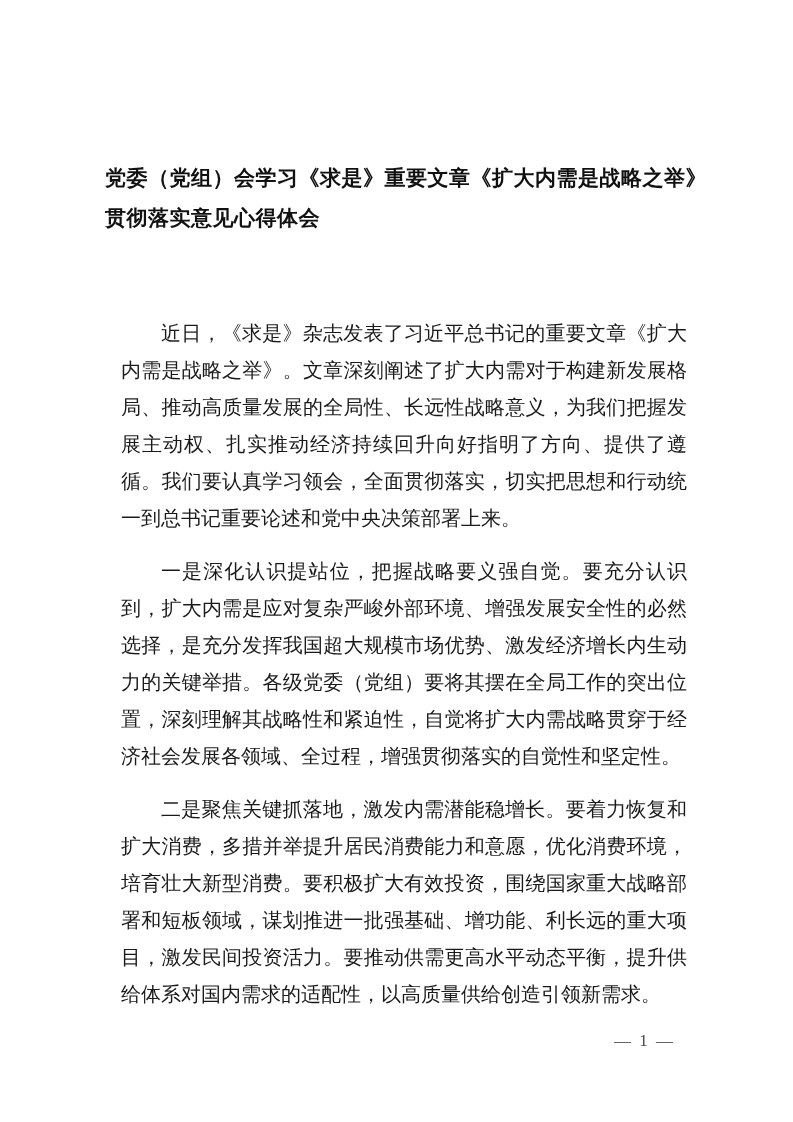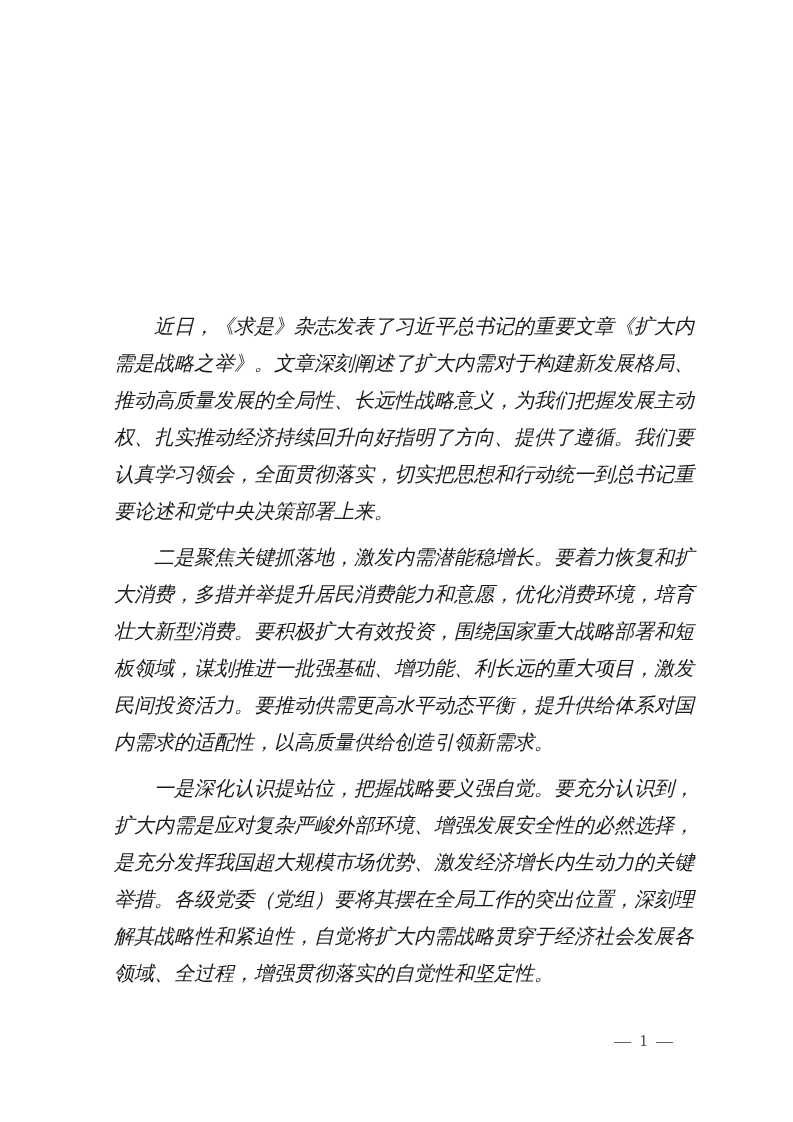--- a/index.html
+++ b/index.html
@@ -37,49 +37,52 @@
     position: absolute;
     top: 299px;
     left: 105px;
     width: 598px;
     font-size: 20px;
     line-height: 37px;
     text-align: justify;
     text-justify: inter-character;
   }
   .doc-body p {
-    margin: 9px;
+    margin: 16px;
     padding: 0;
     text-indent: 2em;
     word-break: break-all;
-    font-style: italic;
   }
   .page-footer {
     position: absolute;
     top: 1030px;
     left: 0;
     width: 793px;
     padding-right: 118px;
     box-sizing: border-box;
     text-align: right;
     font-size: 17px;
     line-height: 22px;
     color: #4a4a4a;
     letter-spacing: 2px;
   }
 </style>
 </head>
 <body>
 
 <div class="page">
 
+  <h1 class="doc-title">
+    <span class="title-line">党委（党组）会学习《求是》重要文章《扩大内需是战略之举》</span>
+    <span class="title-line">贯彻落实意见心得体会</span>
+  </h1>
 
   <div class="doc-body">
     <p>近日，《求是》杂志发表了习近平总书记的重要文章《扩大内需是战略之举》。文章深刻阐述了扩大内需对于构建新发展格局、推动高质量发展的全局性、长远性战略意义，为我们把握发展主动权、扎实推动经济持续回升向好指明了方向、提供了遵循。我们要认真学习领会，全面贯彻落实，切实把思想和行动统一到总书记重要论述和党中央决策部署上来。</p>
+    <p>一是深化认识提站位，把握战略要义强自觉。要充分认识到，扩大内需是应对复杂严峻外部环境、增强发展安全性的必然选择，是充分发挥我国超大规模市场优势、激发经济增长内生动力的关键举措。各级党委（党组）要将其摆在全局工作的突出位置，深刻理解其战略性和紧迫性，自觉将扩大内需战略贯穿于经济社会发展各领域、全过程，增强贯彻落实的自觉性和坚定性。</p>
     <p>二是聚焦关键抓落地，激发内需潜能稳增长。要着力恢复和扩大消费，多措并举提升居民消费能力和意愿，优化消费环境，培育壮大新型消费。要积极扩大有效投资，围绕国家重大战略部署和短板领域，谋划推进一批强基础、增功能、利长远的重大项目，激发民间投资活力。要推动供需更高水平动态平衡，提升供给体系对国内需求的适配性，以高质量供给创造引领新需求。</p>
-    <p>一是深化认识提站位，把握战略要义强自觉。要充分认识到，扩大内需是应对复杂严峻外部环境、增强发展安全性的必然选择，是充分发挥我国超大规模市场优势、激发经济增长内生动力的关键举措。各级党委（党组）要将其摆在全局工作的突出位置，深刻理解其战略性和紧迫性，自觉将扩大内需战略贯穿于经济社会发展各领域、全过程，增强贯彻落实的自觉性和坚定性。</p>
   </div>
 
   <div class="page-footer">
     <span>— 1 —</span>
   </div>
 
 </div>
 
 </body></html>

